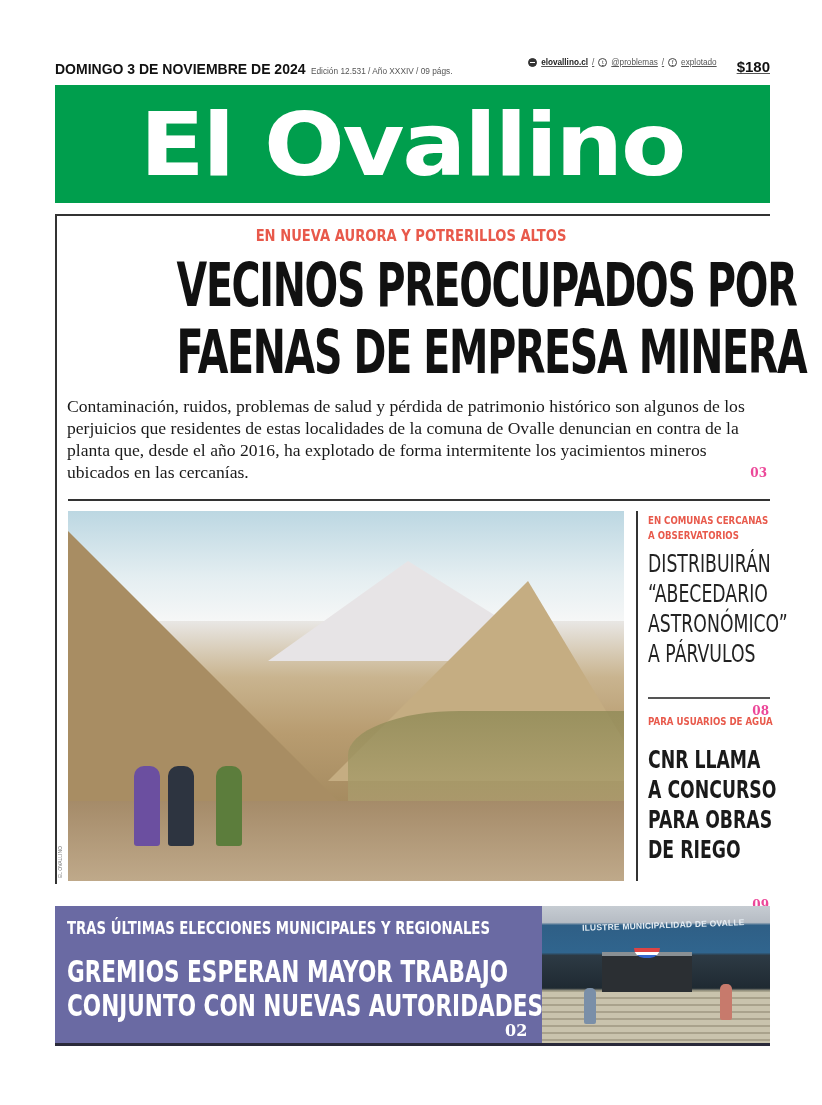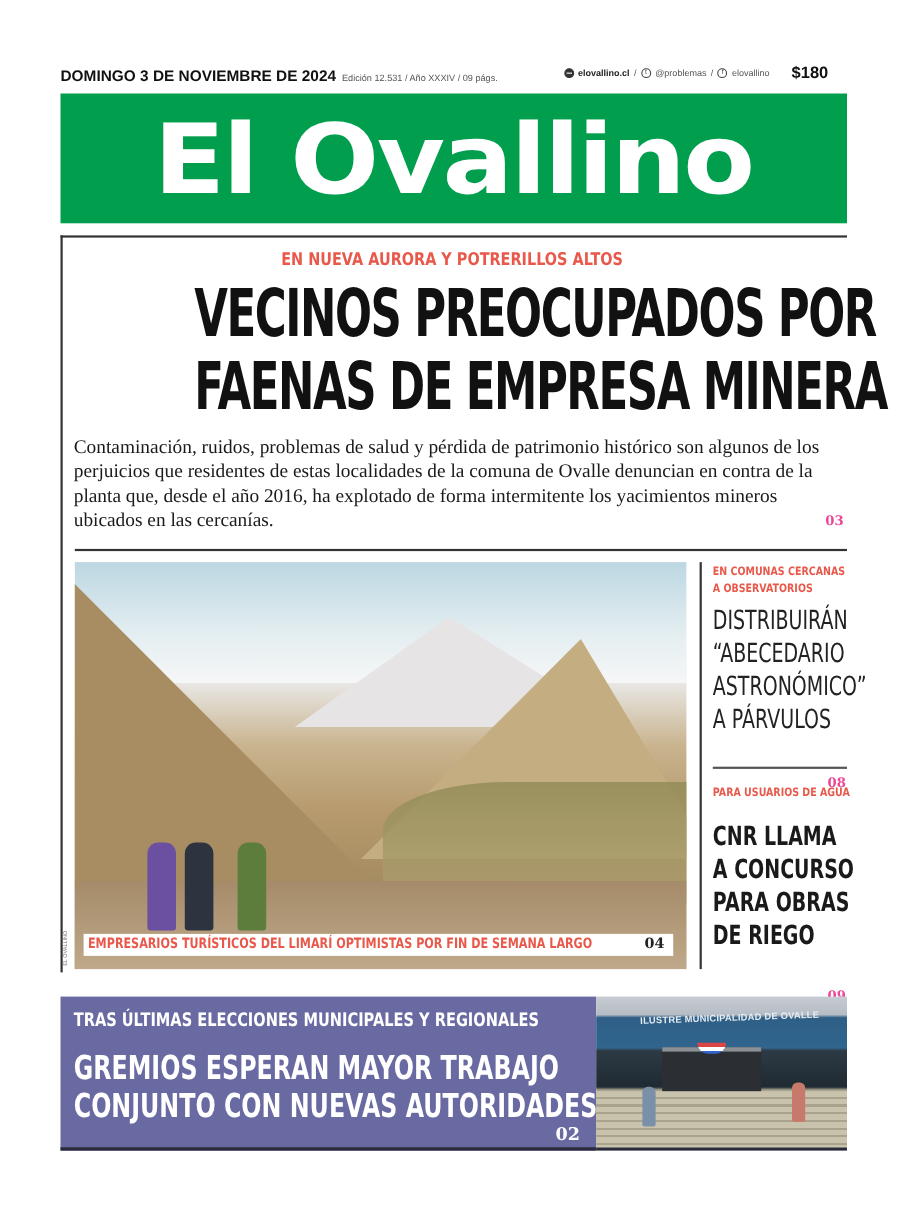--- a/index.html
+++ b/index.html
@@ -2,21 +2,21 @@
 <html><head>
 <meta charset="utf-8">
 <style>
   html, body { margin: 0; padding: 0; background: #ffffff; }
   body { width: 822px; height: 1105px; position: relative; overflow: hidden; font-family: "Liberation Sans", sans-serif; color: #1a1a1a; }
 
   .topbar { position: absolute; left: 55px; top: 58px; width: 715px; height: 18px; }
   .topbar .left { position: absolute; left: 0; top: 3px; font-size: 8.5px; color: #222; white-space: nowrap; }
   .topbar .left b { font-weight: 700; color: #111; font-size: 14px; }
   .topbar .left span.meta { color: #555; font-size: 8.3px; margin-left: 3px; }
-  .topbar .right { position: absolute; right: 17px; top: 0; display: flex; align-items: center; gap: 4px; font-size: 8.2px; color: #555; white-space: nowrap; }
+  .topbar .right { position: absolute; right: 0; top: 0; display: flex; gap: 4px; font-size: 8.2px; color: #555; white-space: nowrap; text-decoration: underline; }
   .topbar .right .site { font-weight: 700; color: #222; }
   .topbar .right .price { font-weight: 700; font-size: 15px; color: #111; margin-left: 16px; }
   .ico { display: inline-block; width: 9px; height: 9px; border: 1px solid #444; border-radius: 50%; position: relative; box-sizing: border-box; font-size: 6px; line-height: 7px; text-align: center; color: #444; }
   .ico.web { background: #333; border-color: #333; }
   .ico.web::after { content: ""; position: absolute; left: 1px; right: 1px; top: 3px; height: 1px; background: #fff; }
 
   .masthead { position: absolute; left: 55px; top: 85px; width: 715px; height: 118px; background: #009e4d; display: flex; align-items: center; justify-content: center; }
   .masthead .logo { color: #fff; font-family: "DejaVu Sans", sans-serif; font-weight: 700; font-size: 88px; letter-spacing: -2px; line-height: 1; transform: scaleX(1.08); margin-top: 2px; }
 
   .lead-box { position: absolute; left: 55px; top: 214px; width: 715px; height: 670px; border-top: 2px solid #333; border-left: 2px solid #333; box-sizing: border-box; }
@@ -80,21 +80,21 @@
     <span class="meta">Edición 12.531 / Año XXXIV / 09 págs.</span>
   </div>
   <div class="right">
     <span class="ico web"></span>
     <span class="site">elovallino.cl</span>
     <span>/</span>
     <span class="ico">t</span>
     <span>@problemas</span>
     <span>/</span>
     <span class="ico">f</span>
-    <span>elovallino</span>
+    <span>explotado</span>
     <span class="price">$180</span>
   </div>
 </div>
 
 <div class="masthead">
   <div class="logo">El Ovallino</div>
 </div>
 
 <div class="lead-box"></div>
 <div class="lead-kicker kicker-red">EN NUEVA AURORA Y POTRERILLOS ALTOS</div>
@@ -107,24 +107,20 @@
 <div class="photo">
   <div class="sky"></div>
   <div class="snow"></div>
   <div class="mtn-right"></div>
   <div class="mtn-left"></div>
   <div class="valley"></div>
   <div class="ground"></div>
   <div class="hiker" style="left:66px; background:#6b4fa0;"></div>
   <div class="hiker" style="left:100px; background:#2d3440;"></div>
   <div class="hiker" style="left:148px; background:#5c7d3c;"></div>
-  <div class="caption">
-    <span class="txt kicker-red">EMPRESARIOS TURÍSTICOS DEL LIMARÍ OPTIMISTAS POR FIN DE SEMANA LARGO</span>
-    <span class="ref pageref">04</span>
-  </div>
 </div>
 <div class="credit">EL OVALLINO</div>
 
 <div class="sidebar"></div>
 
 <div class="side-kicker kicker-red" style="top:513px;">
   <div>EN COMUNAS CERCANAS</div>
   <div>A OBSERVATORIOS</div>
 </div>
 <div class="side-head thin" style="top:549px;">

